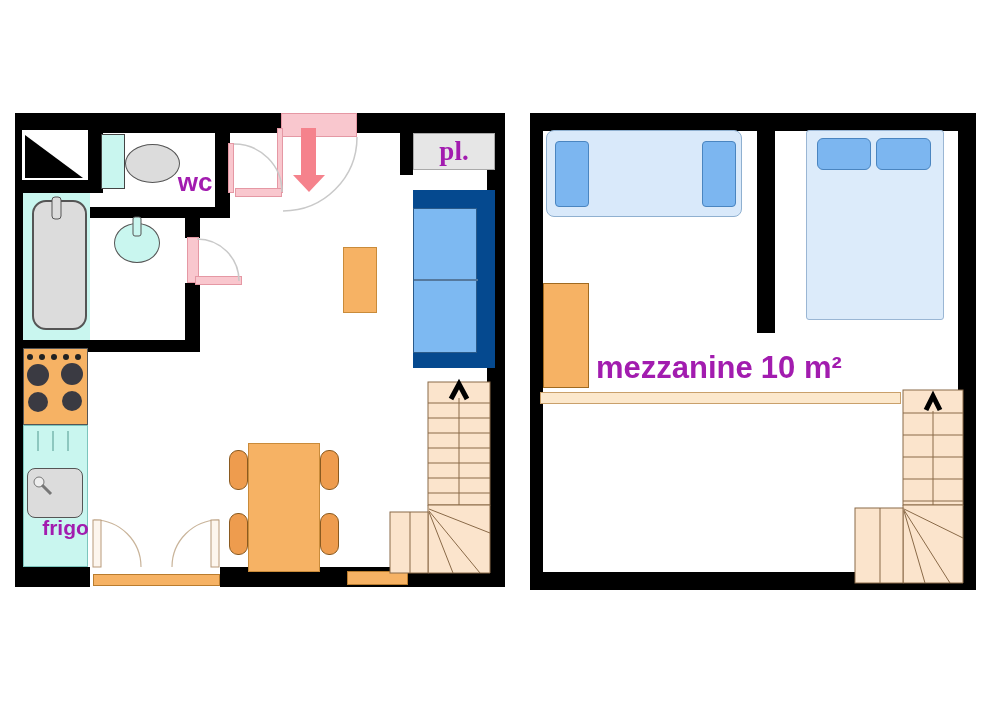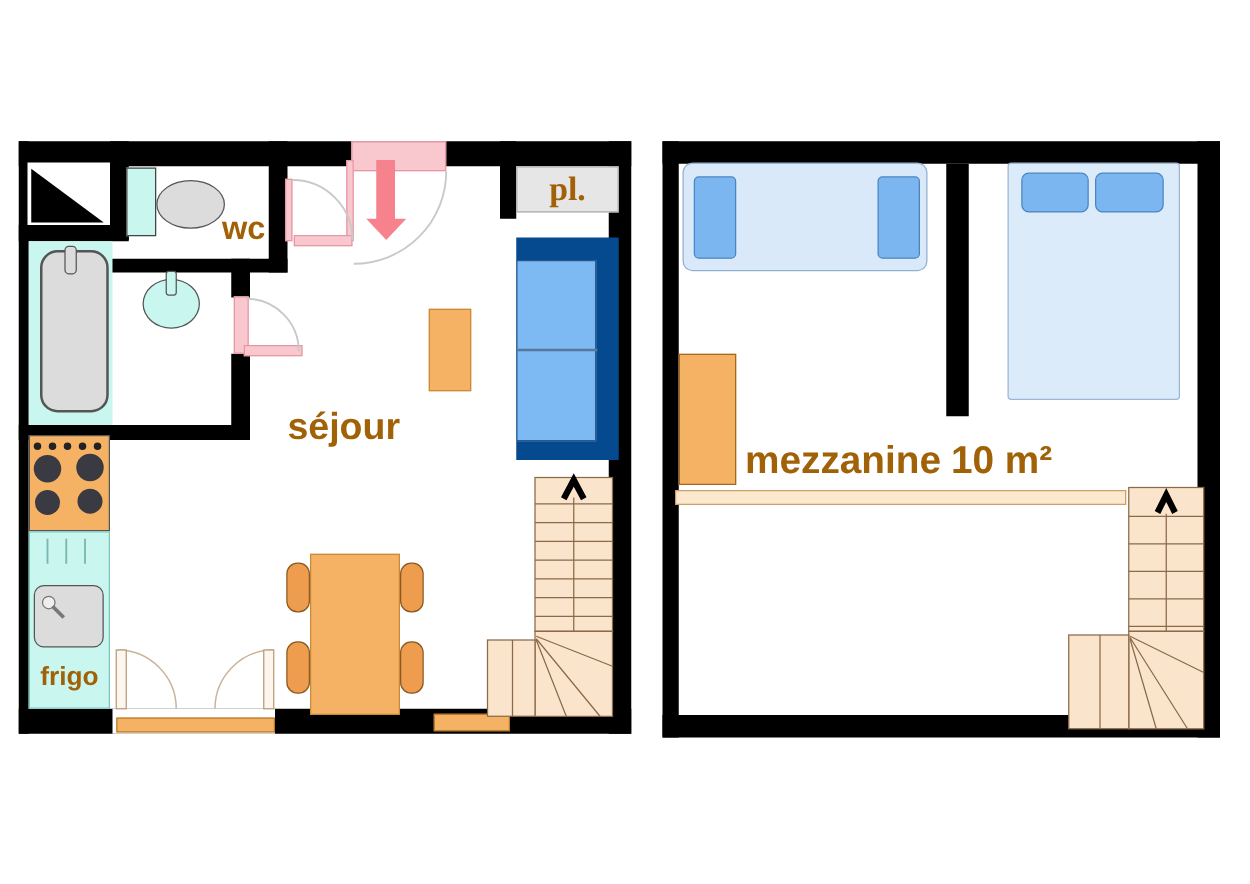--- a/index.html
+++ b/index.html
@@ -1,21 +1,21 @@
 <!DOCTYPE html>
 <html><head>
 <meta charset="utf-8">
 <style>
   html,body{margin:0;padding:0;background:#fff;}
   #canvas{position:relative;width:1000px;height:707px;background:#fff;overflow:hidden;
           font-family:"Liberation Sans","DejaVu Sans",sans-serif;}
   .abs{position:absolute;}
   .wall{position:absolute;background:#000;}
   .plan{position:absolute;}
-  .lbl{position:absolute;color:#a16207;font-weight:bold;text-align:center;line-height:1;}
+  .lbl{position:absolute;color:#a21caf;font-weight:bold;text-align:center;line-height:1;}
   .pink{position:absolute;background:#f9c7ce;border:1px solid #e598a4;box-sizing:border-box;}
   .cyan{position:absolute;background:#c9f6ef;box-sizing:border-box;}
   .gray-fix{position:absolute;background:#dcdcdc;border:2px solid #555;box-sizing:border-box;}
   .orange{position:absolute;background:#f6b264;box-sizing:border-box;}
   .chair{position:absolute;background:#ee9c4e;border:1px solid #8a5a20;border-radius:9px;box-sizing:border-box;}
   svg{position:absolute;left:0;top:0;}
 </style>
 </head>
 <body>
 
@@ -120,22 +120,21 @@
         <rect x="375" y="399" width="38" height="61"></rect>
         <path d="M413,290 H475 M413,305 H475 M413,320 H475 M413,335 H475 M413,350 H475 M413,365 H475 M413,380 H475" fill="none"></path>
         <path d="M444,285 V392" fill="none"></path>
         <path d="M395,399 V460" fill="none"></path>
         <path d="M414,396 L475,420 M414,398 L465,460 M414,399 L438,460" fill="none"></path>
       </g>
       <polyline points="436,286 444,271 452,286" fill="none" stroke="#000" stroke-width="5"></polyline>
     </svg>
 
     <div class="lbl" style="left:150px;top:56px;width:60px;font-size:26px;">wc</div>
-    <div class="lbl" style="left:8px;top:418px;width:65px;font-size:21px;">frigo</div>
-    <div class="lbl" style="left:185px;top:214px;width:150px;font-size:30px;">séjour</div>
+    <div class="lbl" style="left:8px;top:404px;width:65px;font-size:21px;padding-left:10px;">frigo</div>
     <div class="lbl" style="left:398px;top:25px;width:82px;font-size:27px;font-family:'Liberation Serif','DejaVu Serif',serif;">pl.</div>
   </div>
 
   <div class="plan" style="left:530px;top:113px;width:382px;height:477px;">
 
     <div class="wall" style="left:0;top:0;width:446px;height:18px;"></div>
     <div class="wall" style="left:0;top:0;width:13px;height:477px;"></div>
     <div class="wall" style="left:428px;top:0;width:18px;height:477px;"></div>
     <div class="wall" style="left:0;top:459px;width:446px;height:18px;"></div>
 

